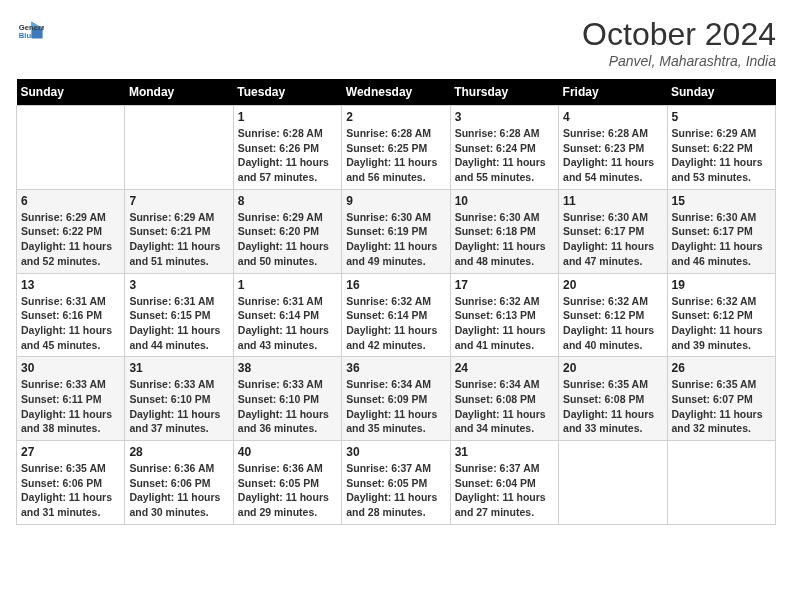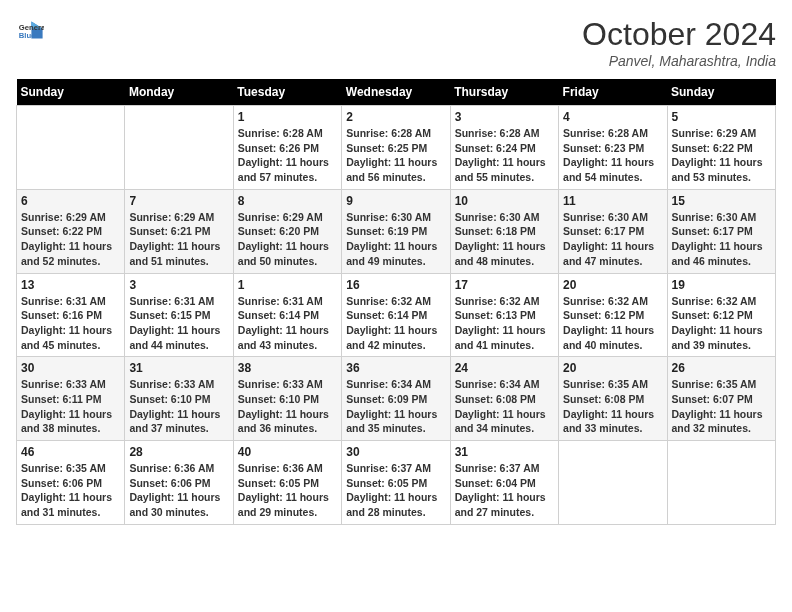--- a/index.html
+++ b/index.html
@@ -219,21 +219,21 @@
           <div class="day-number">20</div>
           <div class="day-info">Sunrise: 6:35 AM<br>Sunset: 6:08 PM<br>Daylight: 11 hours and 33 minutes.</div>
         </td>
         <td>
           <div class="day-number">26</div>
           <div class="day-info">Sunrise: 6:35 AM<br>Sunset: 6:07 PM<br>Daylight: 11 hours and 32 minutes.</div>
         </td>
       </tr>
       <tr>
         <td>
-          <div class="day-number">46</div>
+          <div class="day-number">27</div>
           <div class="day-info">Sunrise: 6:35 AM<br>Sunset: 6:06 PM<br>Daylight: 11 hours and 31 minutes.</div>
         </td>
         <td>
           <div class="day-number">28</div>
           <div class="day-info">Sunrise: 6:36 AM<br>Sunset: 6:06 PM<br>Daylight: 11 hours and 30 minutes.</div>
         </td>
         <td>
           <div class="day-number">40</div>
           <div class="day-info">Sunrise: 6:36 AM<br>Sunset: 6:05 PM<br>Daylight: 11 hours and 29 minutes.</div>
         </td>

